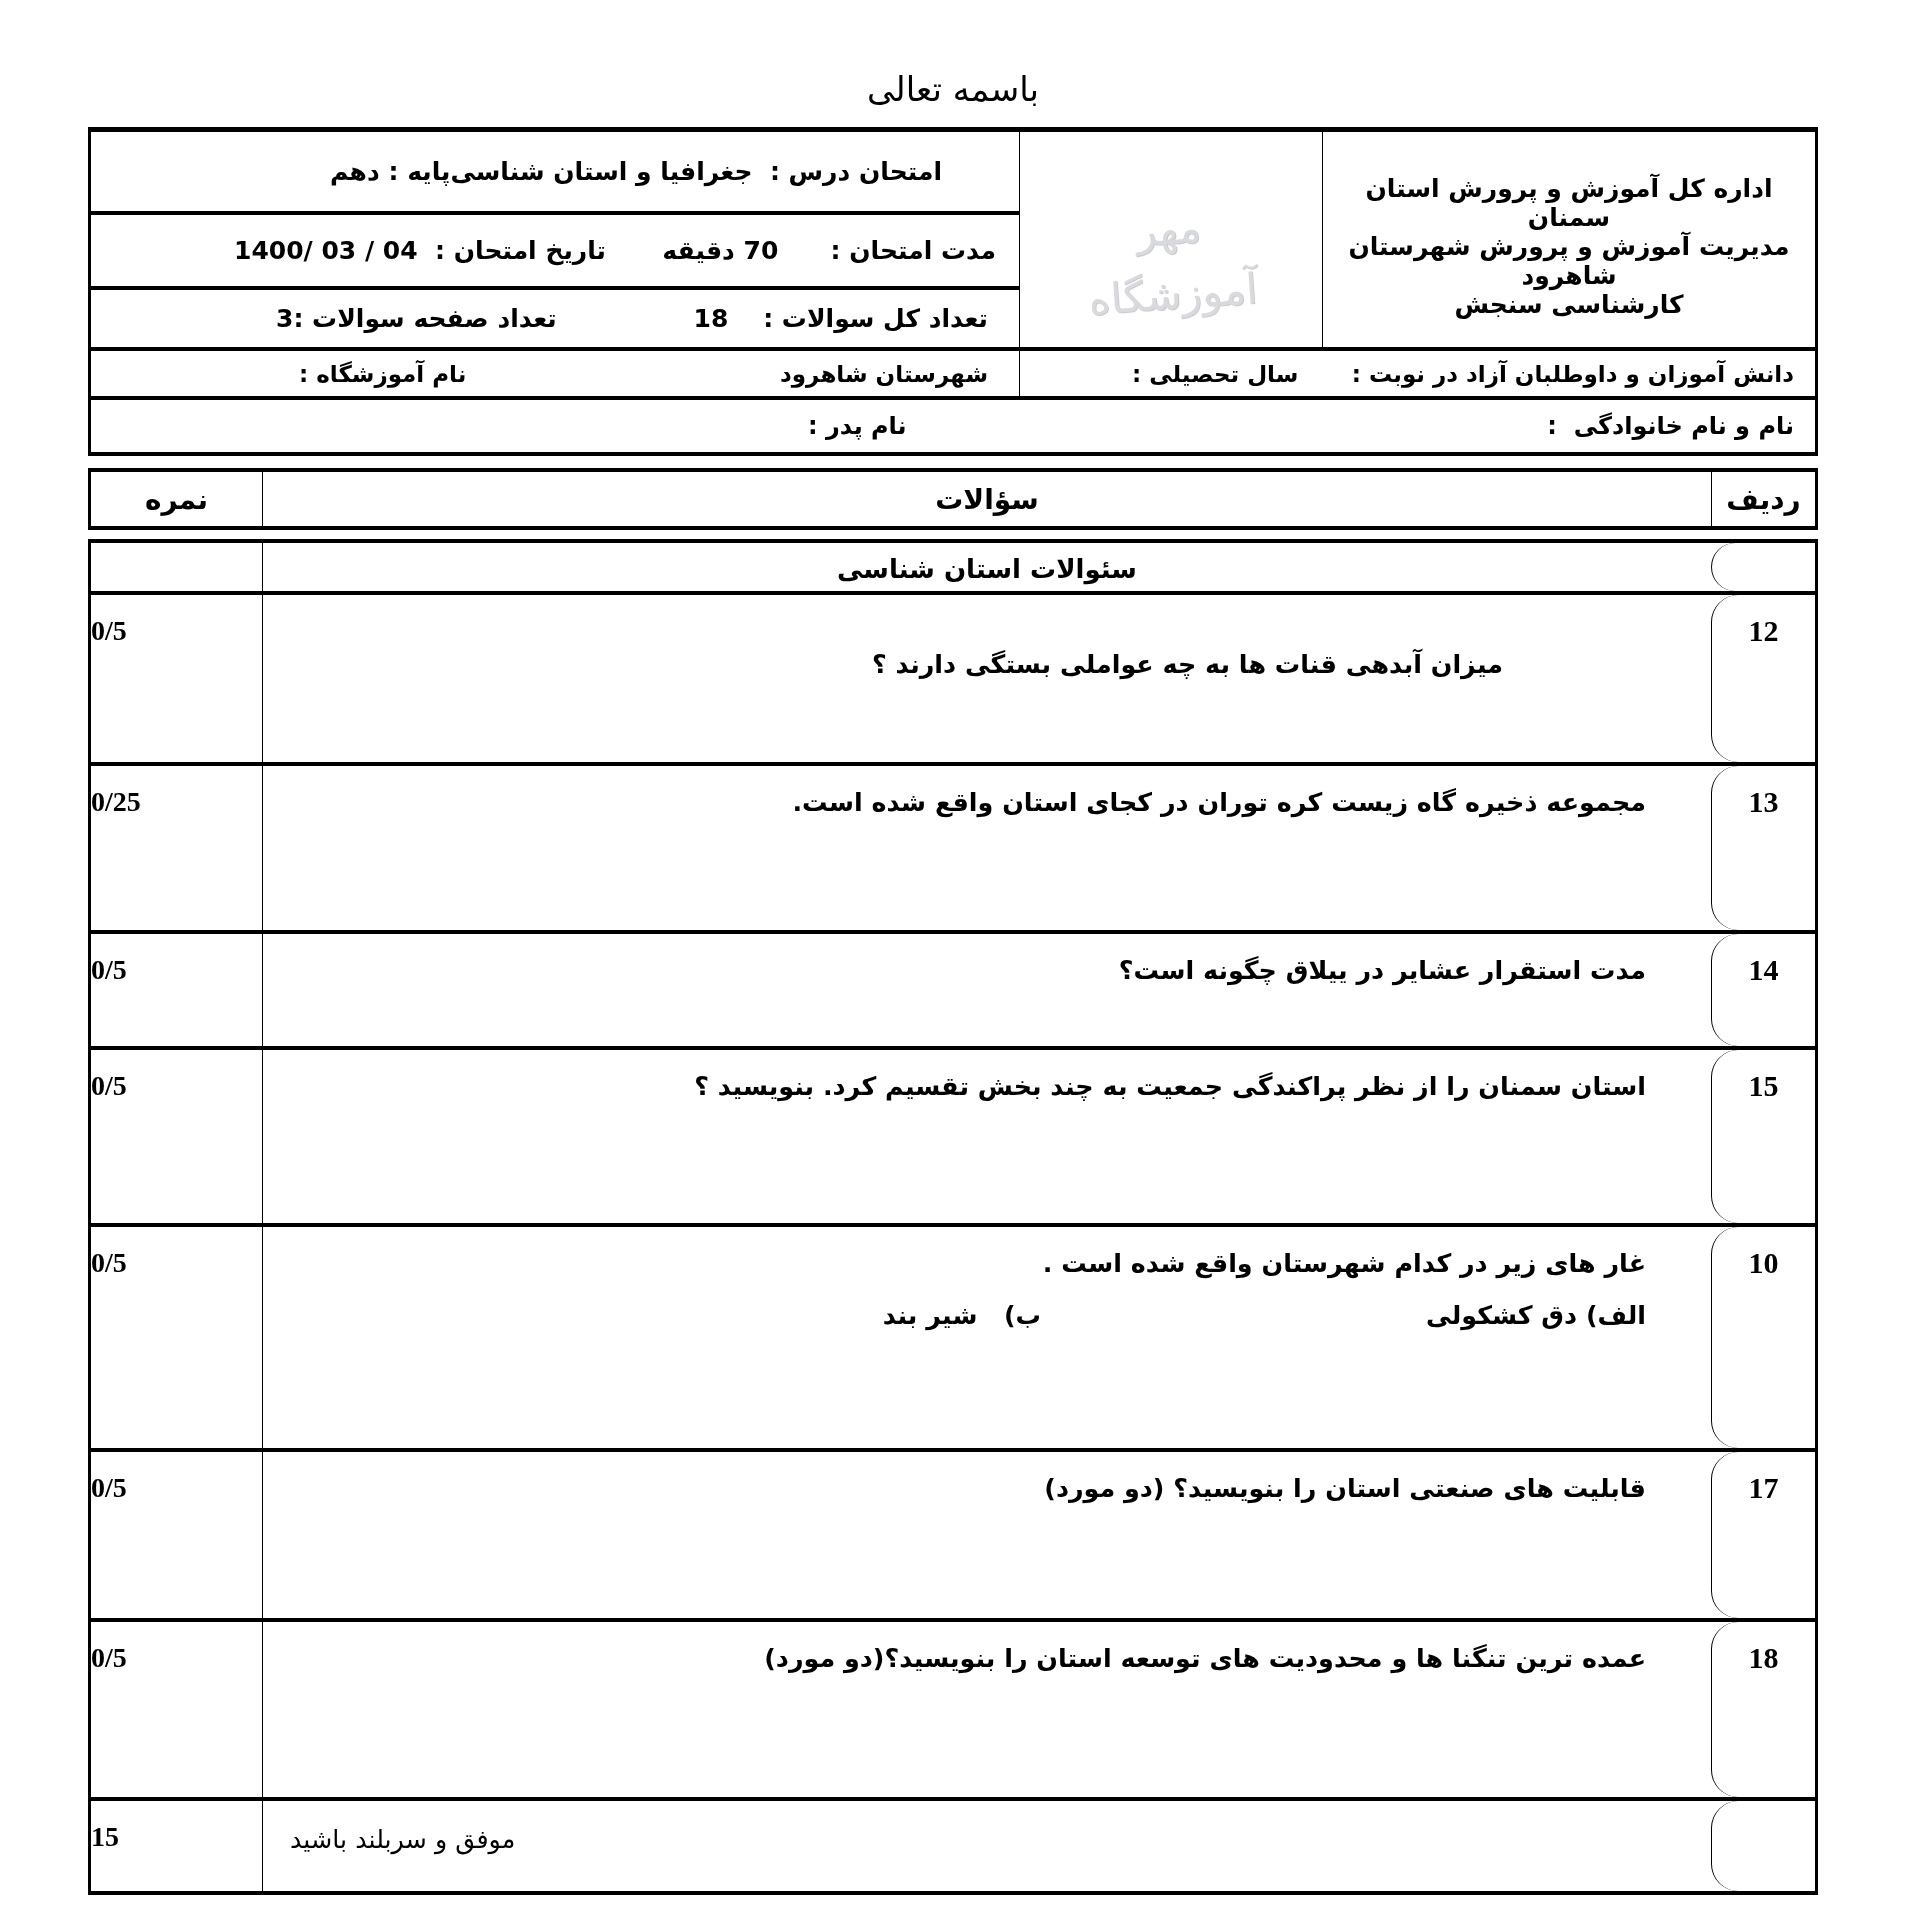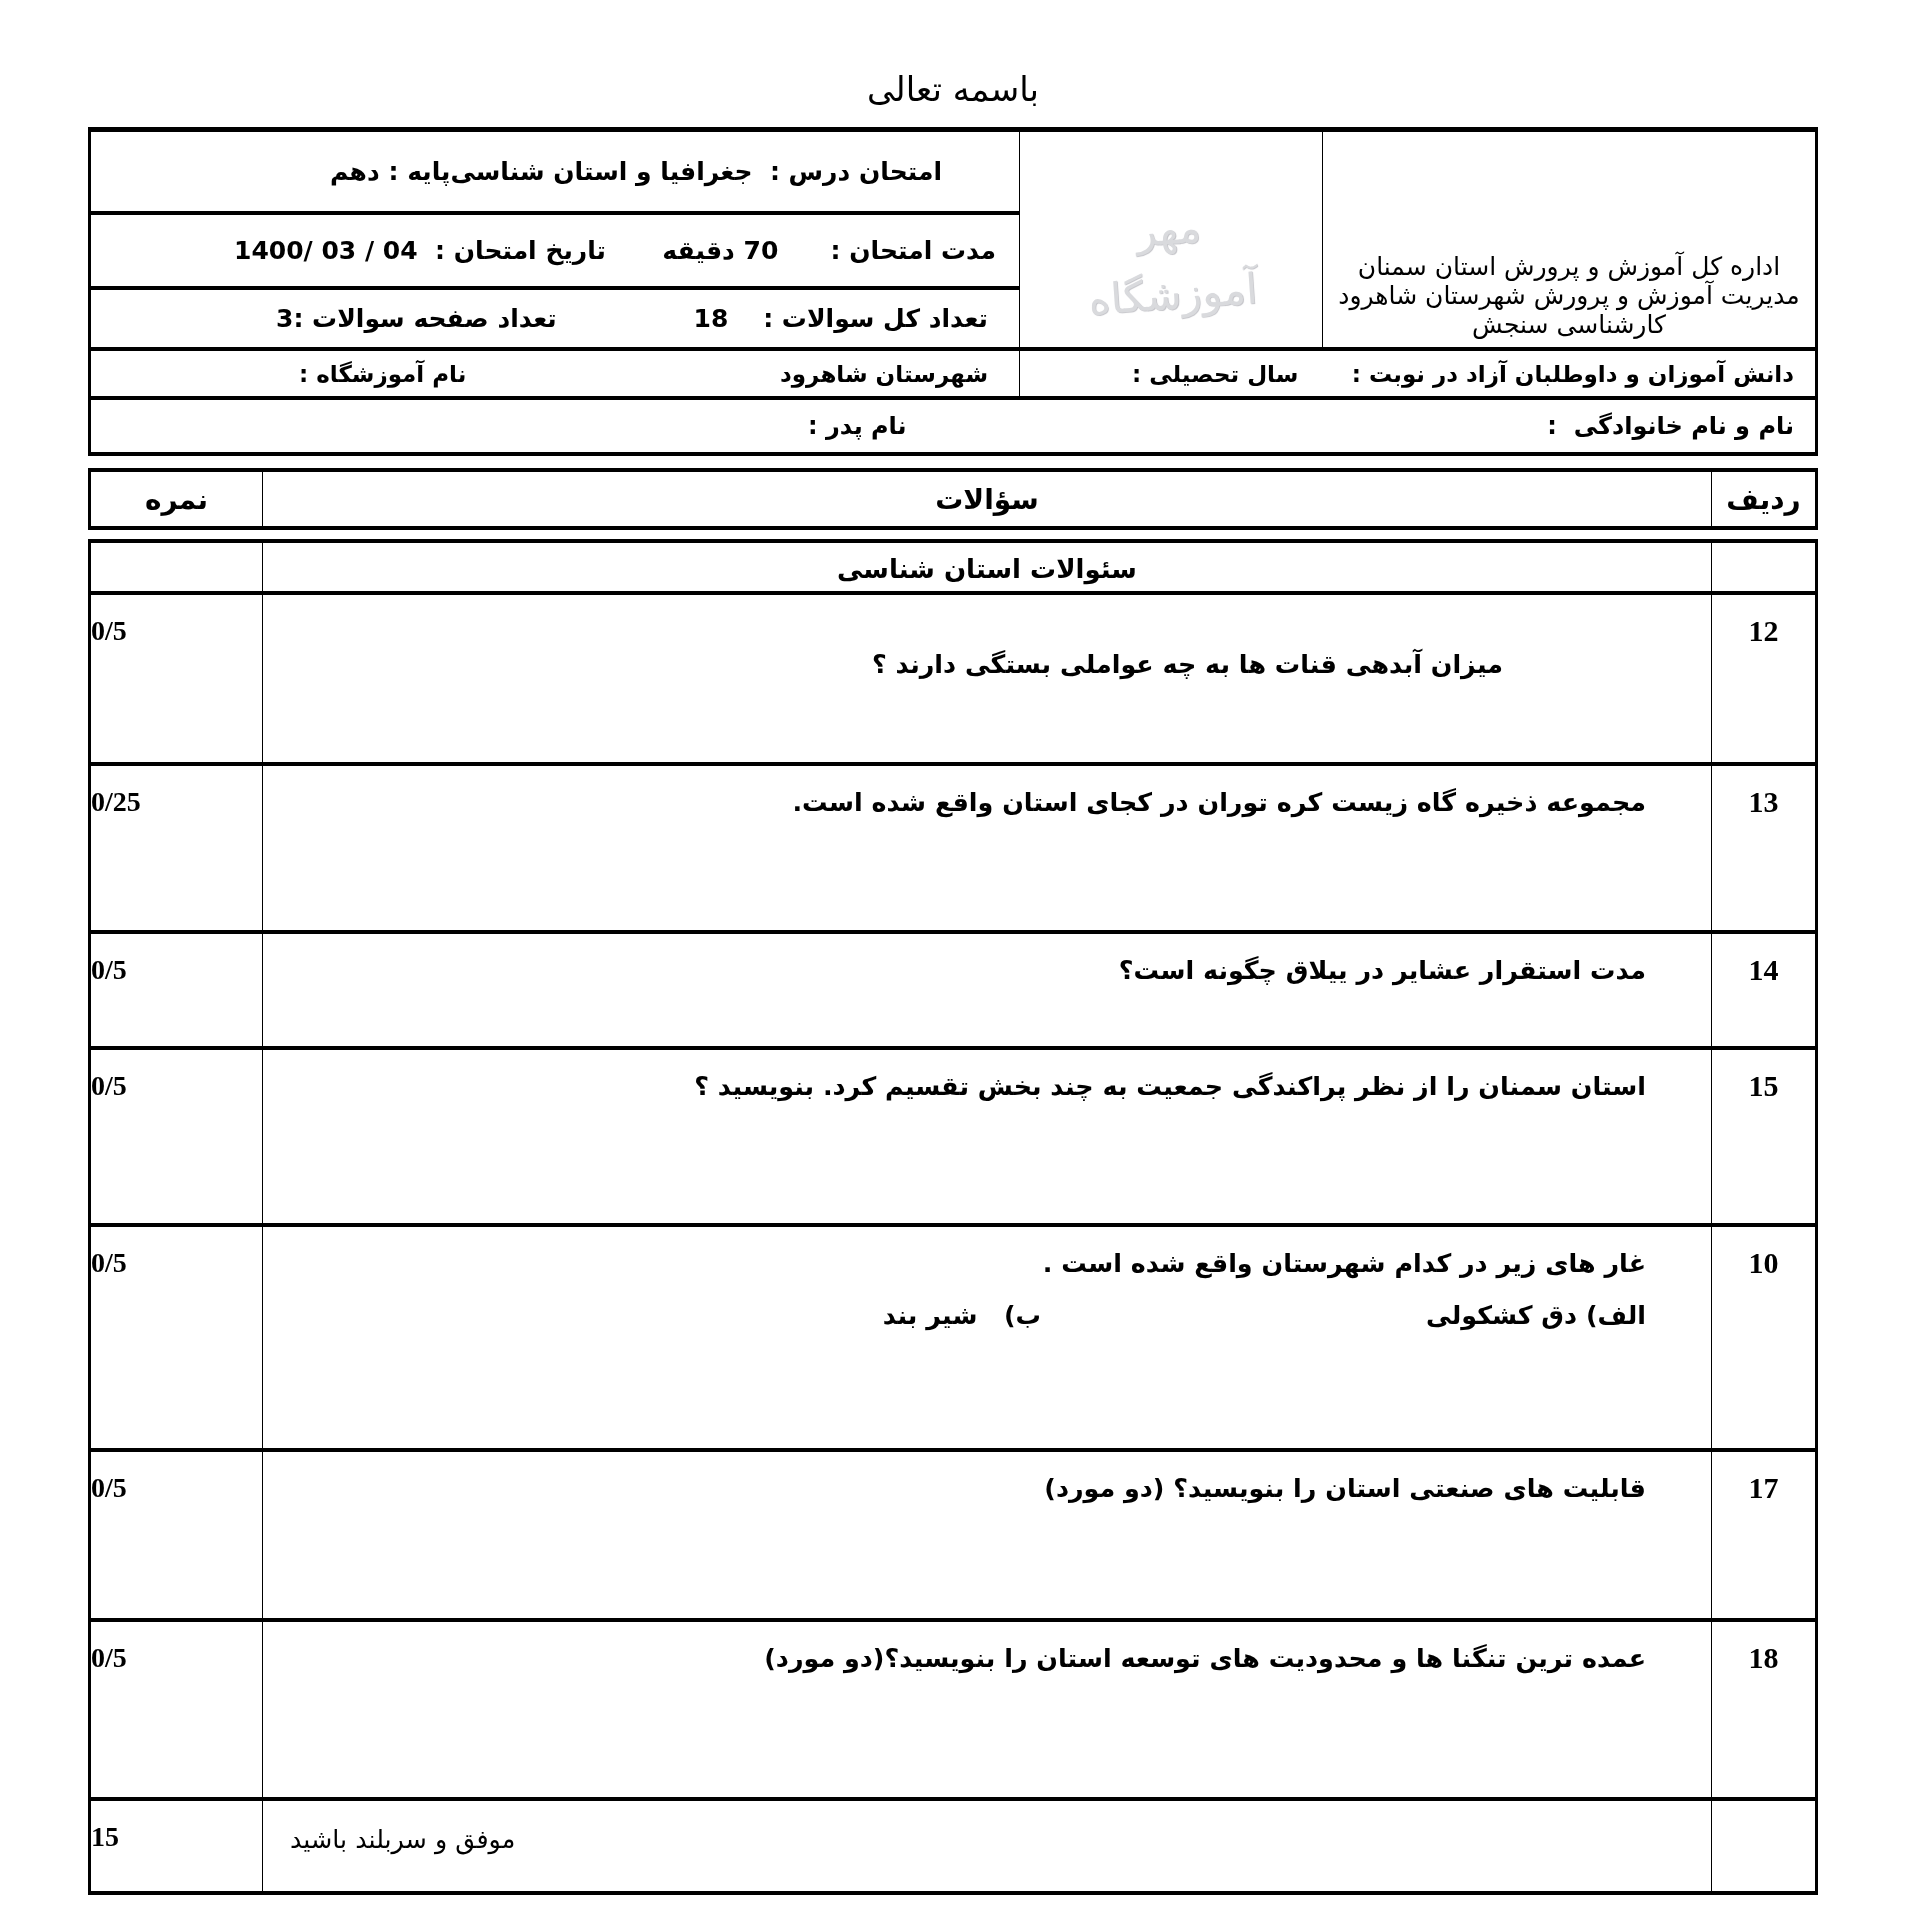--- a/index.html
+++ b/index.html
@@ -21,22 +21,22 @@
   .header-table{
     position:absolute;top:127px;left:89px;width:1730px;height:329px;
     box-sizing:border-box;border:3.1px solid #000;border-top-width:5.4px;border-bottom-width:4.6px;
     display:grid;direction:rtl;
     grid-template-columns:493px 303px 1fr;
     grid-template-rows:83px 75px 57px 49px 1fr;
   }
   .hcell{box-sizing:border-box;min-width:0;min-height:0;}
   .office-cell{
     grid-column:1;grid-row:1/4;border-left:1.9px solid #000;
-    display:flex;flex-direction:column;justify-content:flex-end;
-    text-align:center;font-weight:normal;font-size:25px;
+    display:flex;flex-direction:column;justify-content:center;
+    text-align:center;font-weight:bold;font-size:25px;
     padding:21px 3.9px 7.7px 3.9px;
   }
   .stamp-cell{
     grid-column:2;grid-row:1/4;border-left:1.9px solid #000;
     display:flex;align-items:center;justify-content:center;
   }
   .stamp{
     margin-top:46px;
     transform:rotate(-4deg);
     color:#d9dadd;text-shadow:0.8px 0.8px 0.8px #c3c3c8;
@@ -83,21 +83,21 @@
     display:flex;flex-direction:column;direction:rtl;
   }
   .t-row{
     display:grid;grid-template-columns:104px 1fr 171px;direction:rtl;
     box-sizing:border-box;min-height:0;
   }
   .t-row + .t-row{border-top:4.6px solid #000;}
   .t-row .cell{box-sizing:border-box;min-width:0;}
   .t-row .num{
     border-left:1.9px solid #000;text-align:center;padding-top:18.5px;
-    font-family:"Liberation Serif","DejaVu Serif",serif;font-weight:bold;font-size:30px;
+    font-family:"Liberation Serif","DejaVu Serif",serif;font-weight:bold;font-size:30px;border-radius:27px;
   }
   .t-row .qc{border-left:1.9px solid #000;}
   .t-row .sc{
     text-align:left;padding-top:20px;
     font-family:"Liberation Serif","DejaVu Serif",serif;font-weight:bold;font-size:28px;
   }
   .rh-a{height:48px}.rh-12{height:171px}.rh-13{height:168px}.rh-14{height:116px}
   .rh-15{height:177px}.rh-16{height:225px}.rh-17{height:170px}.rh-18{height:179px}
   .rh-end{height:94px}
   .section-title{

